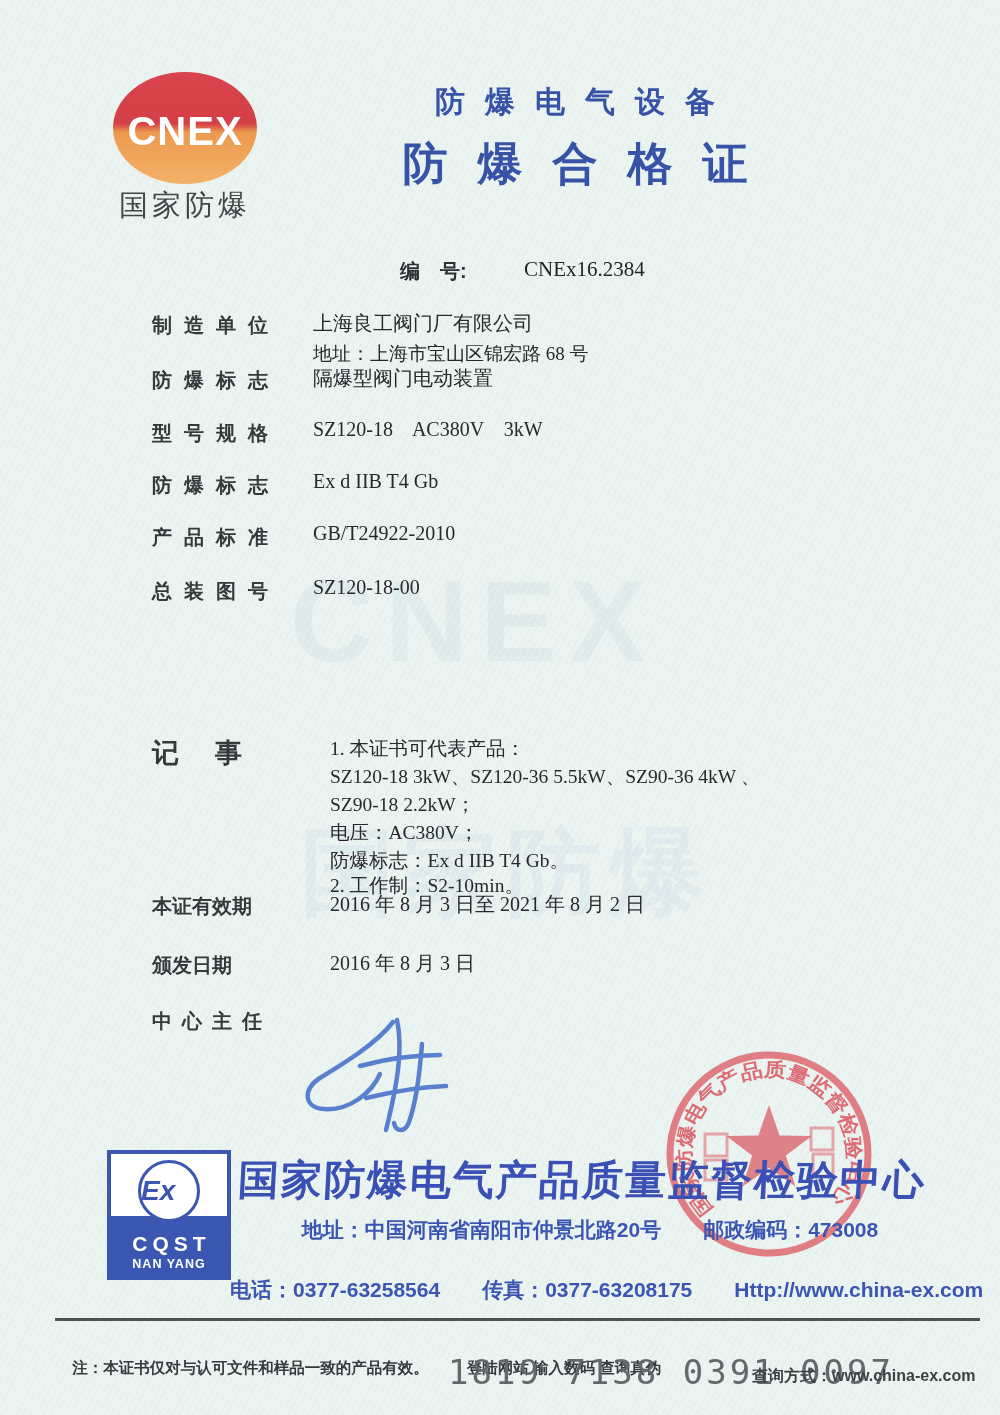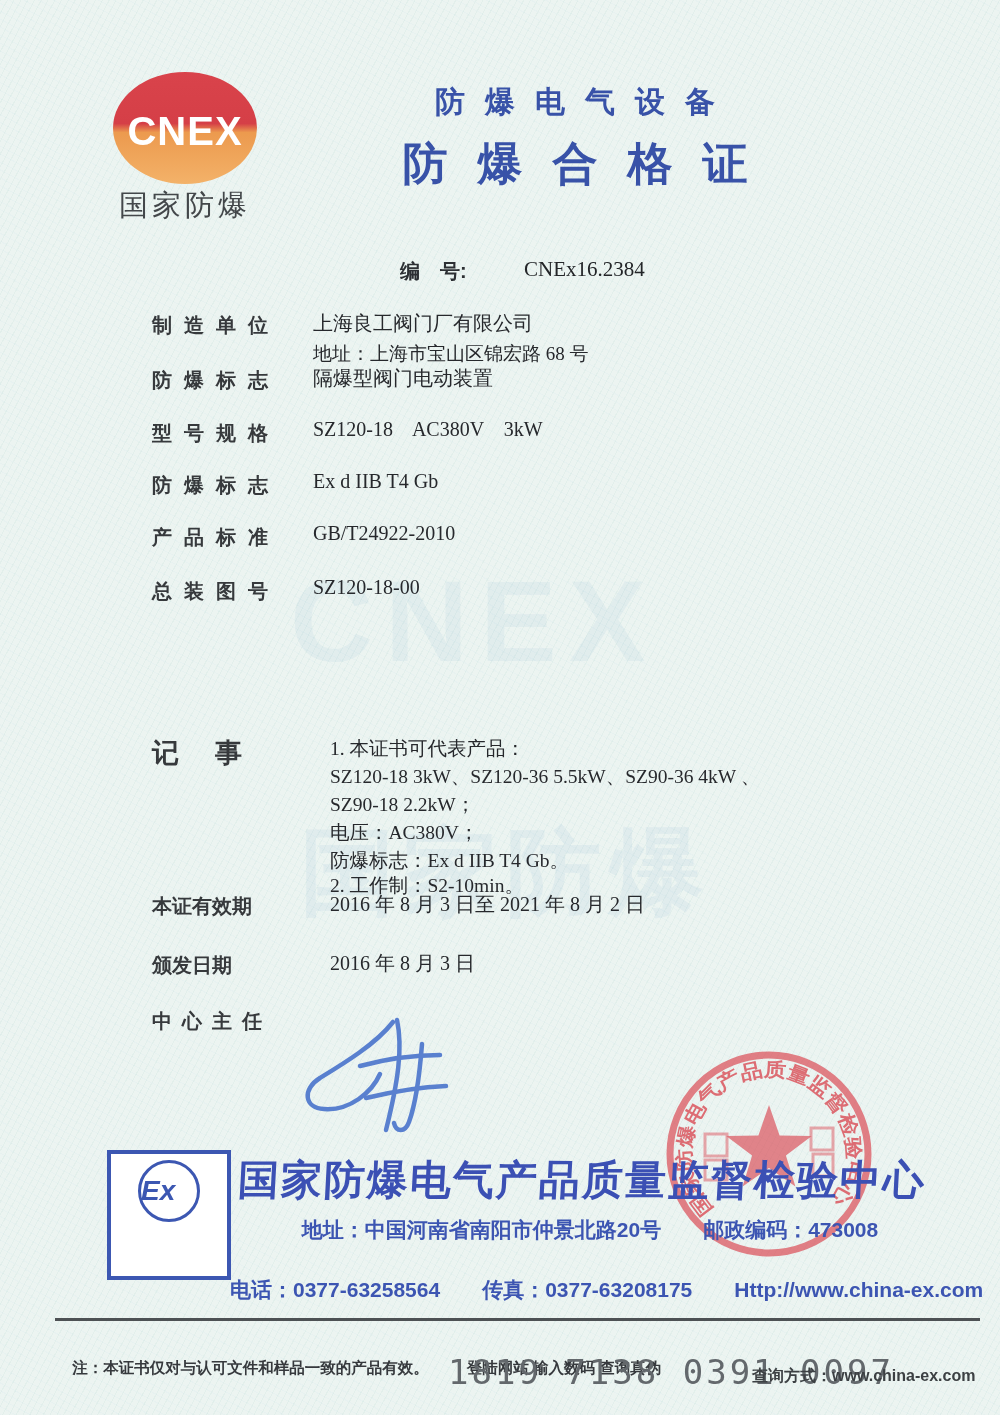--- a/index.html
+++ b/index.html
@@ -144,20 +144,24 @@
       <rect x="52" y="122" width="22" height="20"></rect>
       <rect x="158" y="90" width="22" height="22"></rect>
       <rect x="160" y="116" width="20" height="22"></rect>
     </g>
   </svg>
 
   <div class="abs cqst">
     <div class="cqst-circle">
       <span>Ex</span>
     </div>
+    <div class="cqst-blue">
+      <div class="cqst-line1">CQST</div>
+      <div class="cqst-line2">NAN YANG</div>
+    </div>
   </div>
   <div class="abs issuer-name">国家防爆电气产品质量监督检验中心</div>
   <div class="abs issuer-addr">地址：中国河南省南阳市仲景北路20号　　邮政编码：473008</div>
   <div class="abs issuer-tel">电话：0377-63258564　　传真：0377-63208175　　Http://www.china-ex.com</div>
 
   <div class="abs divider"></div>
   <div class="abs note-line">
     <span>注：本证书仅对与认可文件和样品一致的产品有效。</span><span class="note-hint">登陆网站 输入数码 查询真伪</span>
   </div>
   <div class="abs code">1819 7138 0391 0097</div>

